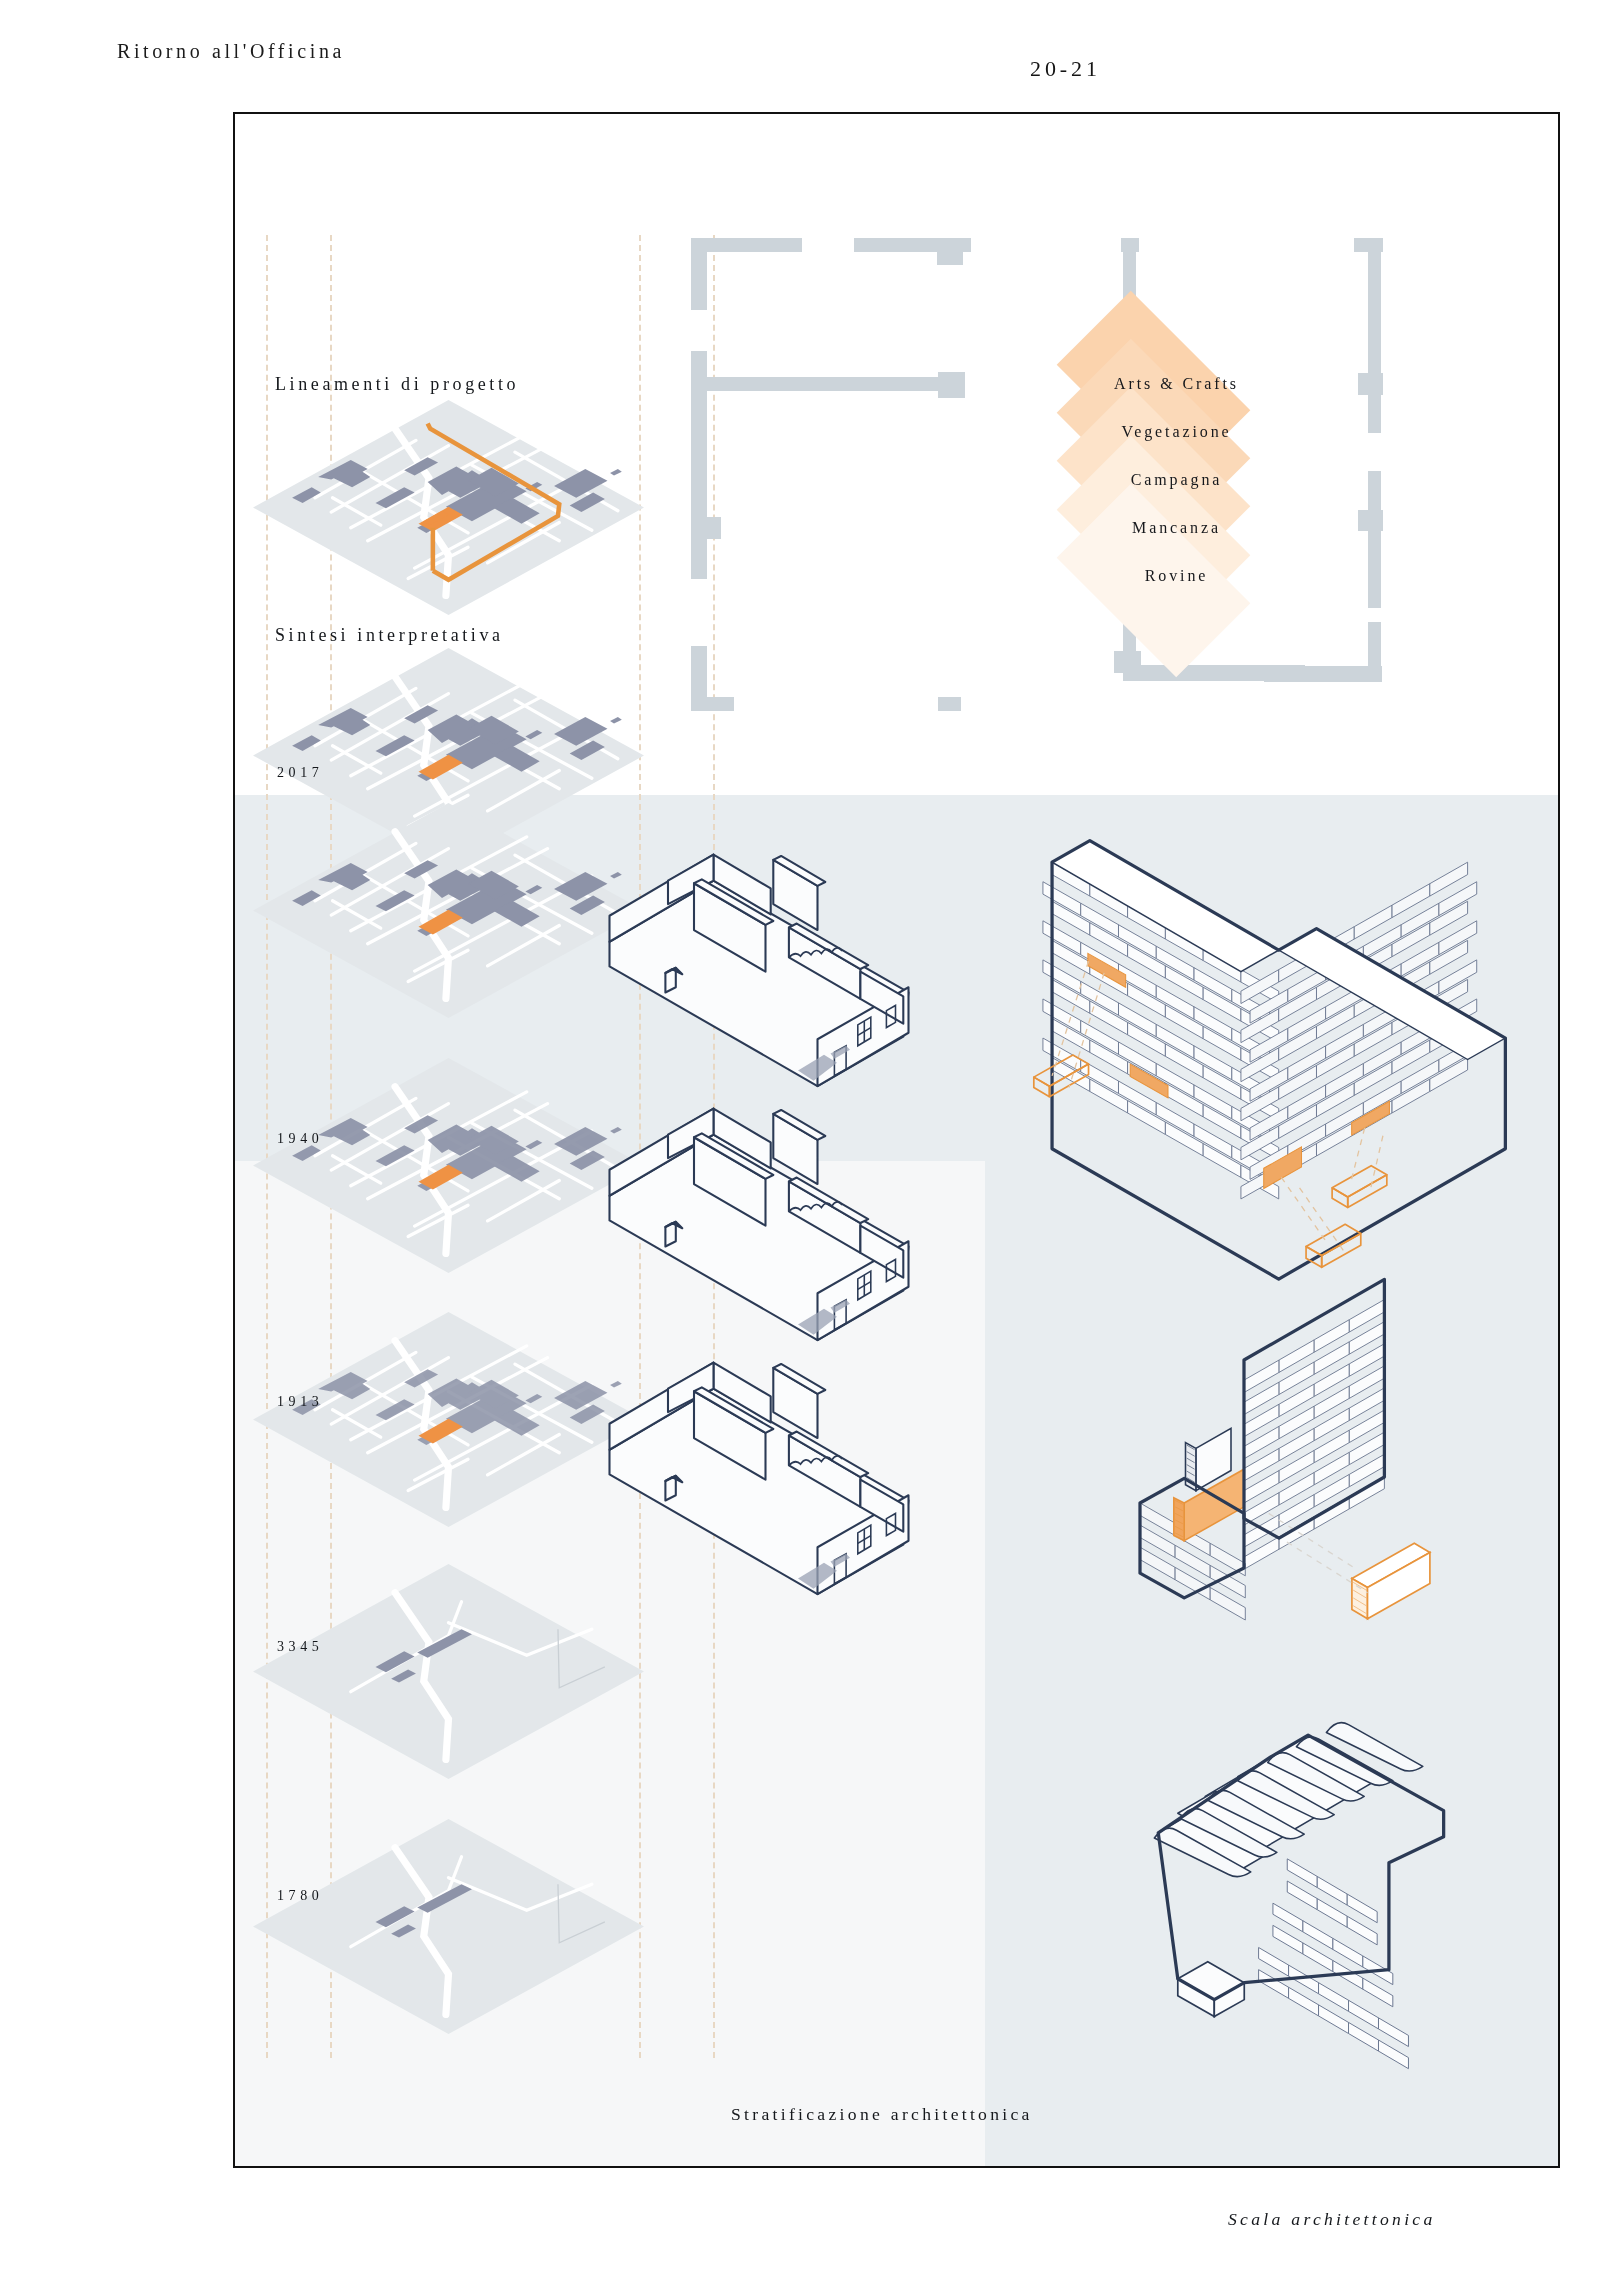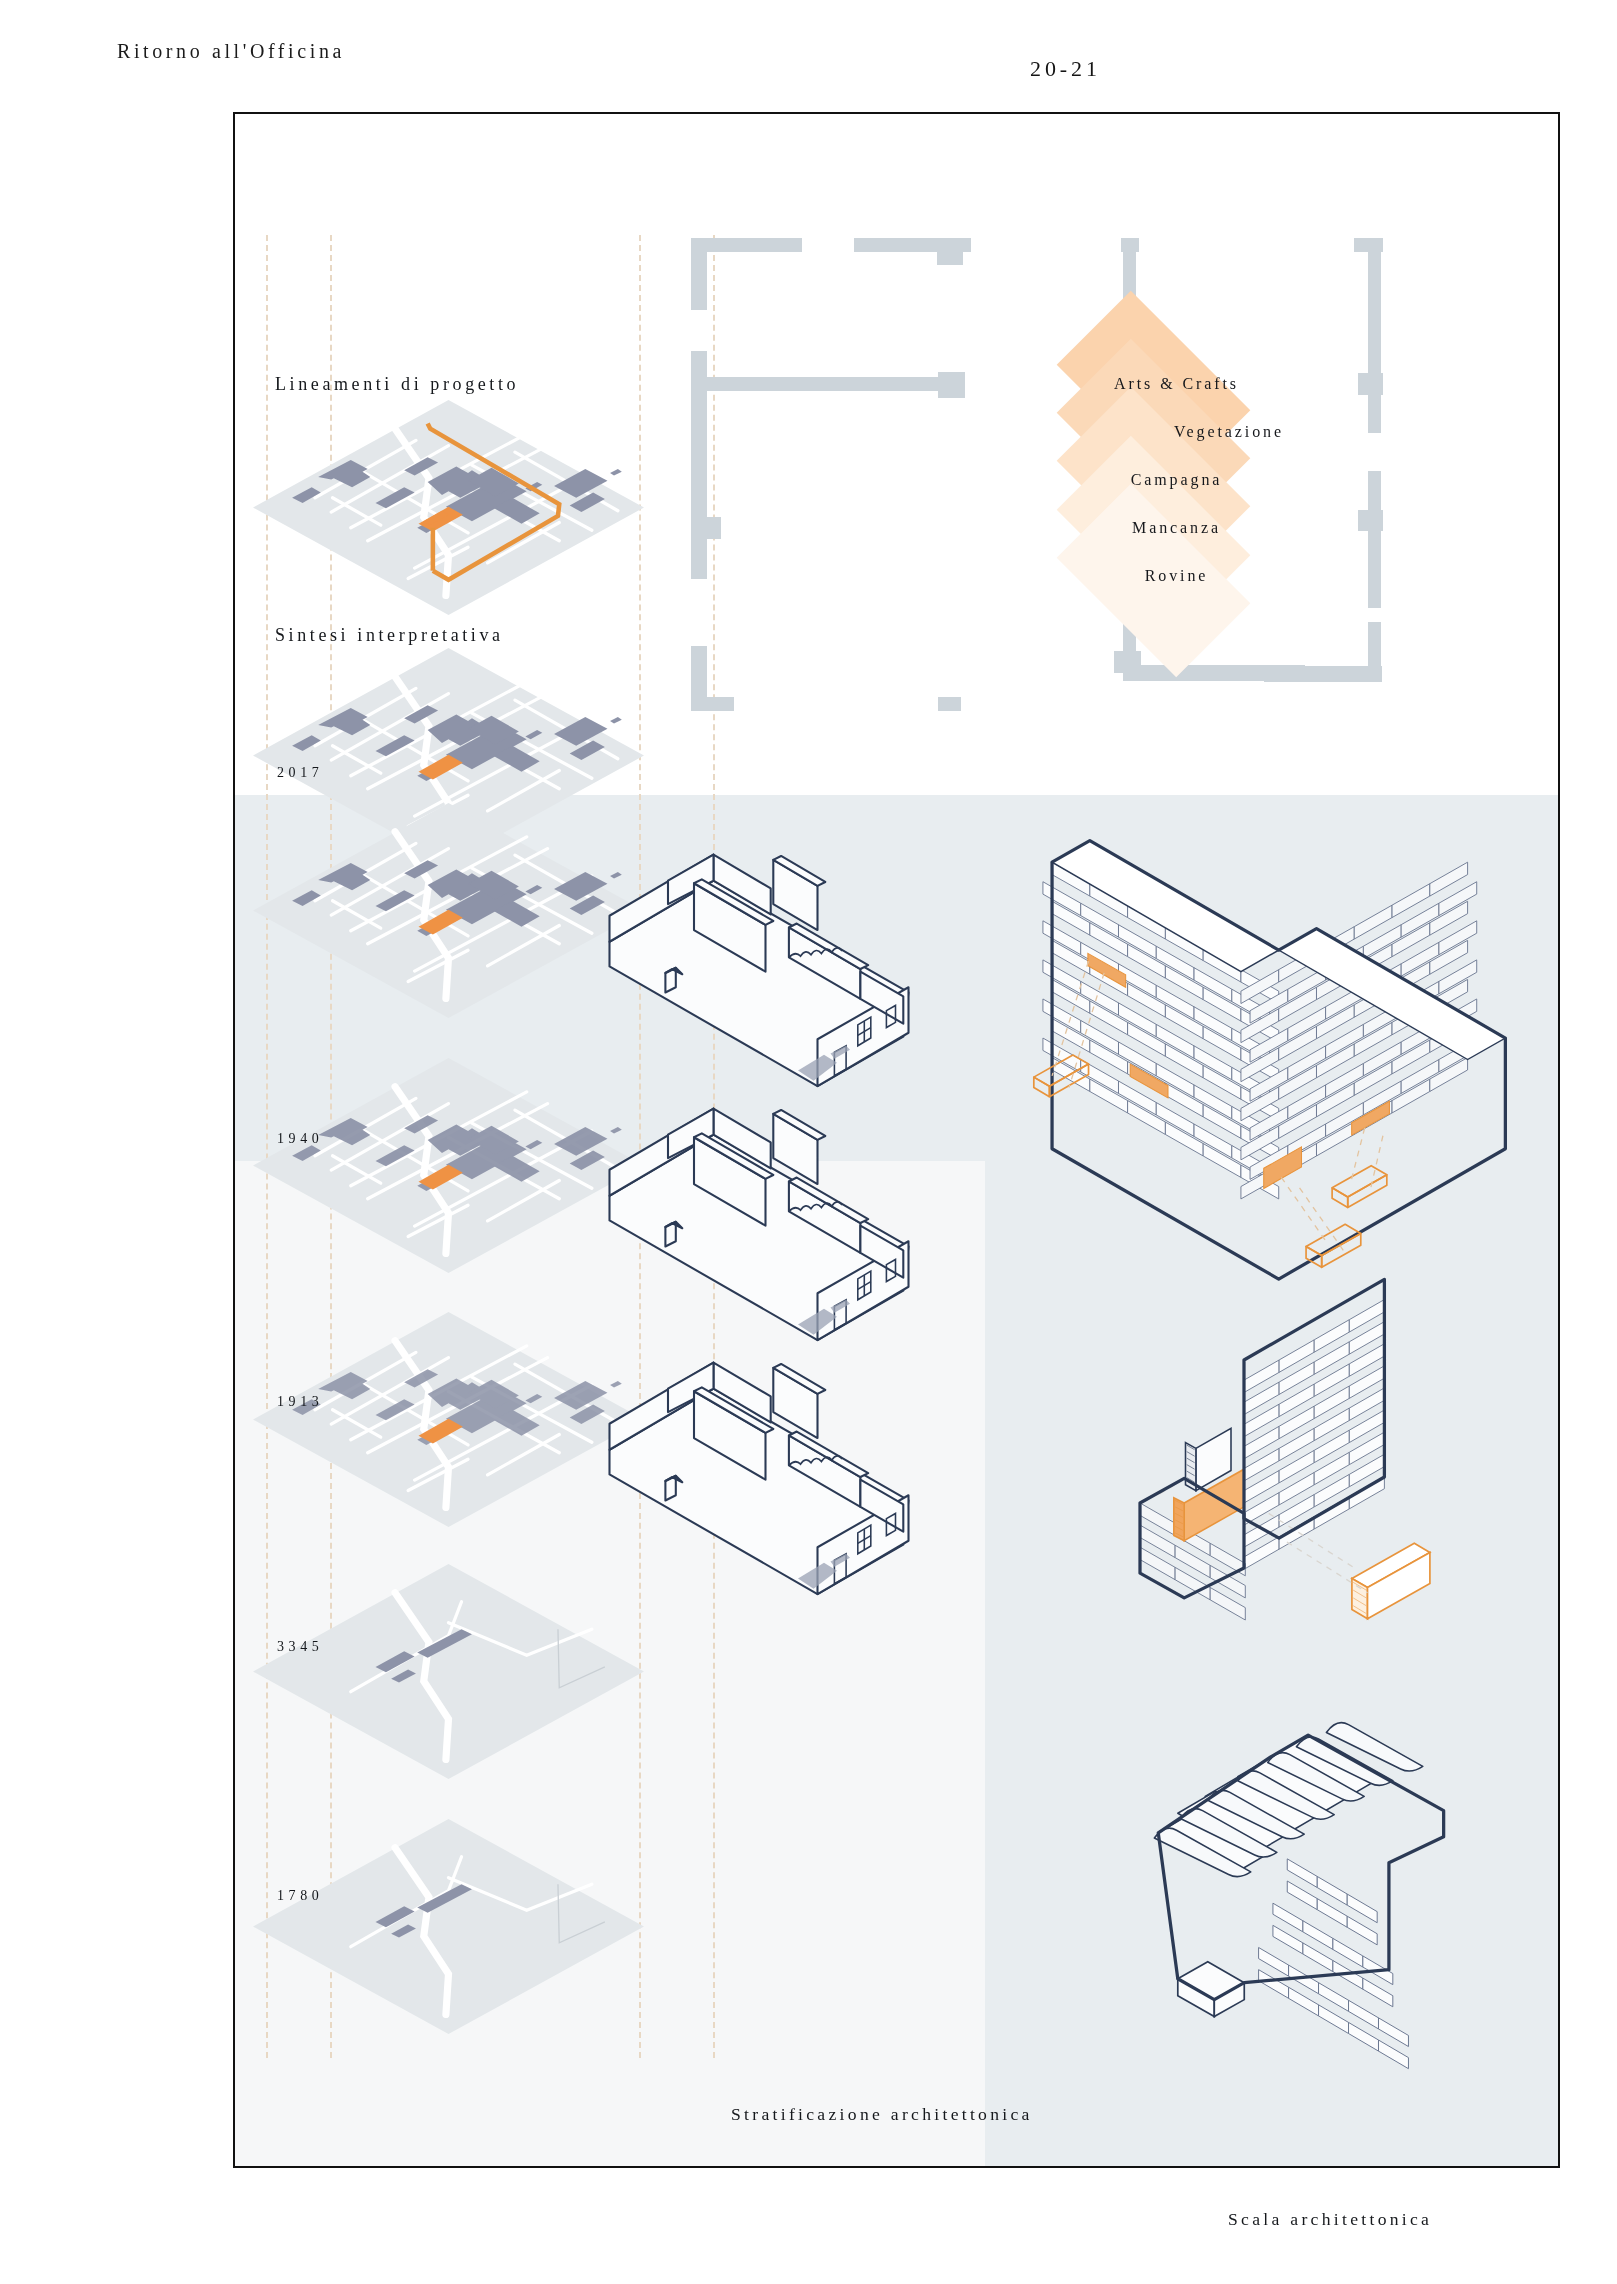--- a/index.html
+++ b/index.html
@@ -63,21 +63,21 @@
   .yr-1913{left:42px;top:1268px;margin-top:12px;}
   .yr-1842{left:42px;top:1525px;}
   .yr-1780{left:42px;top:1774px;}
 
   .cap-strat{
     position:absolute;left:496px;top:1990px;white-space:nowrap;
     font-size:17.6px;letter-spacing:3.3px;color:#15181c;
   }
   .cap-scala{
     position:absolute;left:1228px;top:2209px;white-space:nowrap;
-    font-size:17.6px;letter-spacing:3.3px;color:#15181c;
+    font-size:17.6px;letter-spacing:3.3px;color:#15181c;font-style:italic;
   }
 
   
   .maptile{position:absolute;}
   .maptile svg{display:block;}
 
   
   .diamonds{position:absolute;left:834px;top:189px;width:215px;height:280px;}
   .dm{
     position:absolute;left:0;width:169px;height:169px;
@@ -87,21 +87,21 @@
   .dm.d1{top:0;   background:#fbd3ad;}
   .dm.d2{top:48px;background:#fbd9b8;}
   .dm.d3{top:96px;background:#fde3c9;}
   .dm.d4{top:145px;background:#feeedd;}
   .dm.d5{top:193px;background:#fef5ec;}
   .dm-lab{
     position:absolute;left:0;width:215px;text-align:center;
     font-size:16px;letter-spacing:2.9px;color:#16181c;white-space:nowrap;
   }
   .dm-lab.l1{top:72px;}
-  .dm-lab.l2{top:120px;text-align:right;}
+  .dm-lab.l2{top:120px;}
   .dm-lab.l3{top:168px;}
   .dm-lab.l4{top:216px;}
   .dm-lab.l5{top:264px;}
 
   
   .planwrap{position:absolute;left:456px;top:117px;width:866px;height:540px;}
   .wall{position:absolute;background:#ccd4da;}
 
   
   .axo{position:absolute;}

